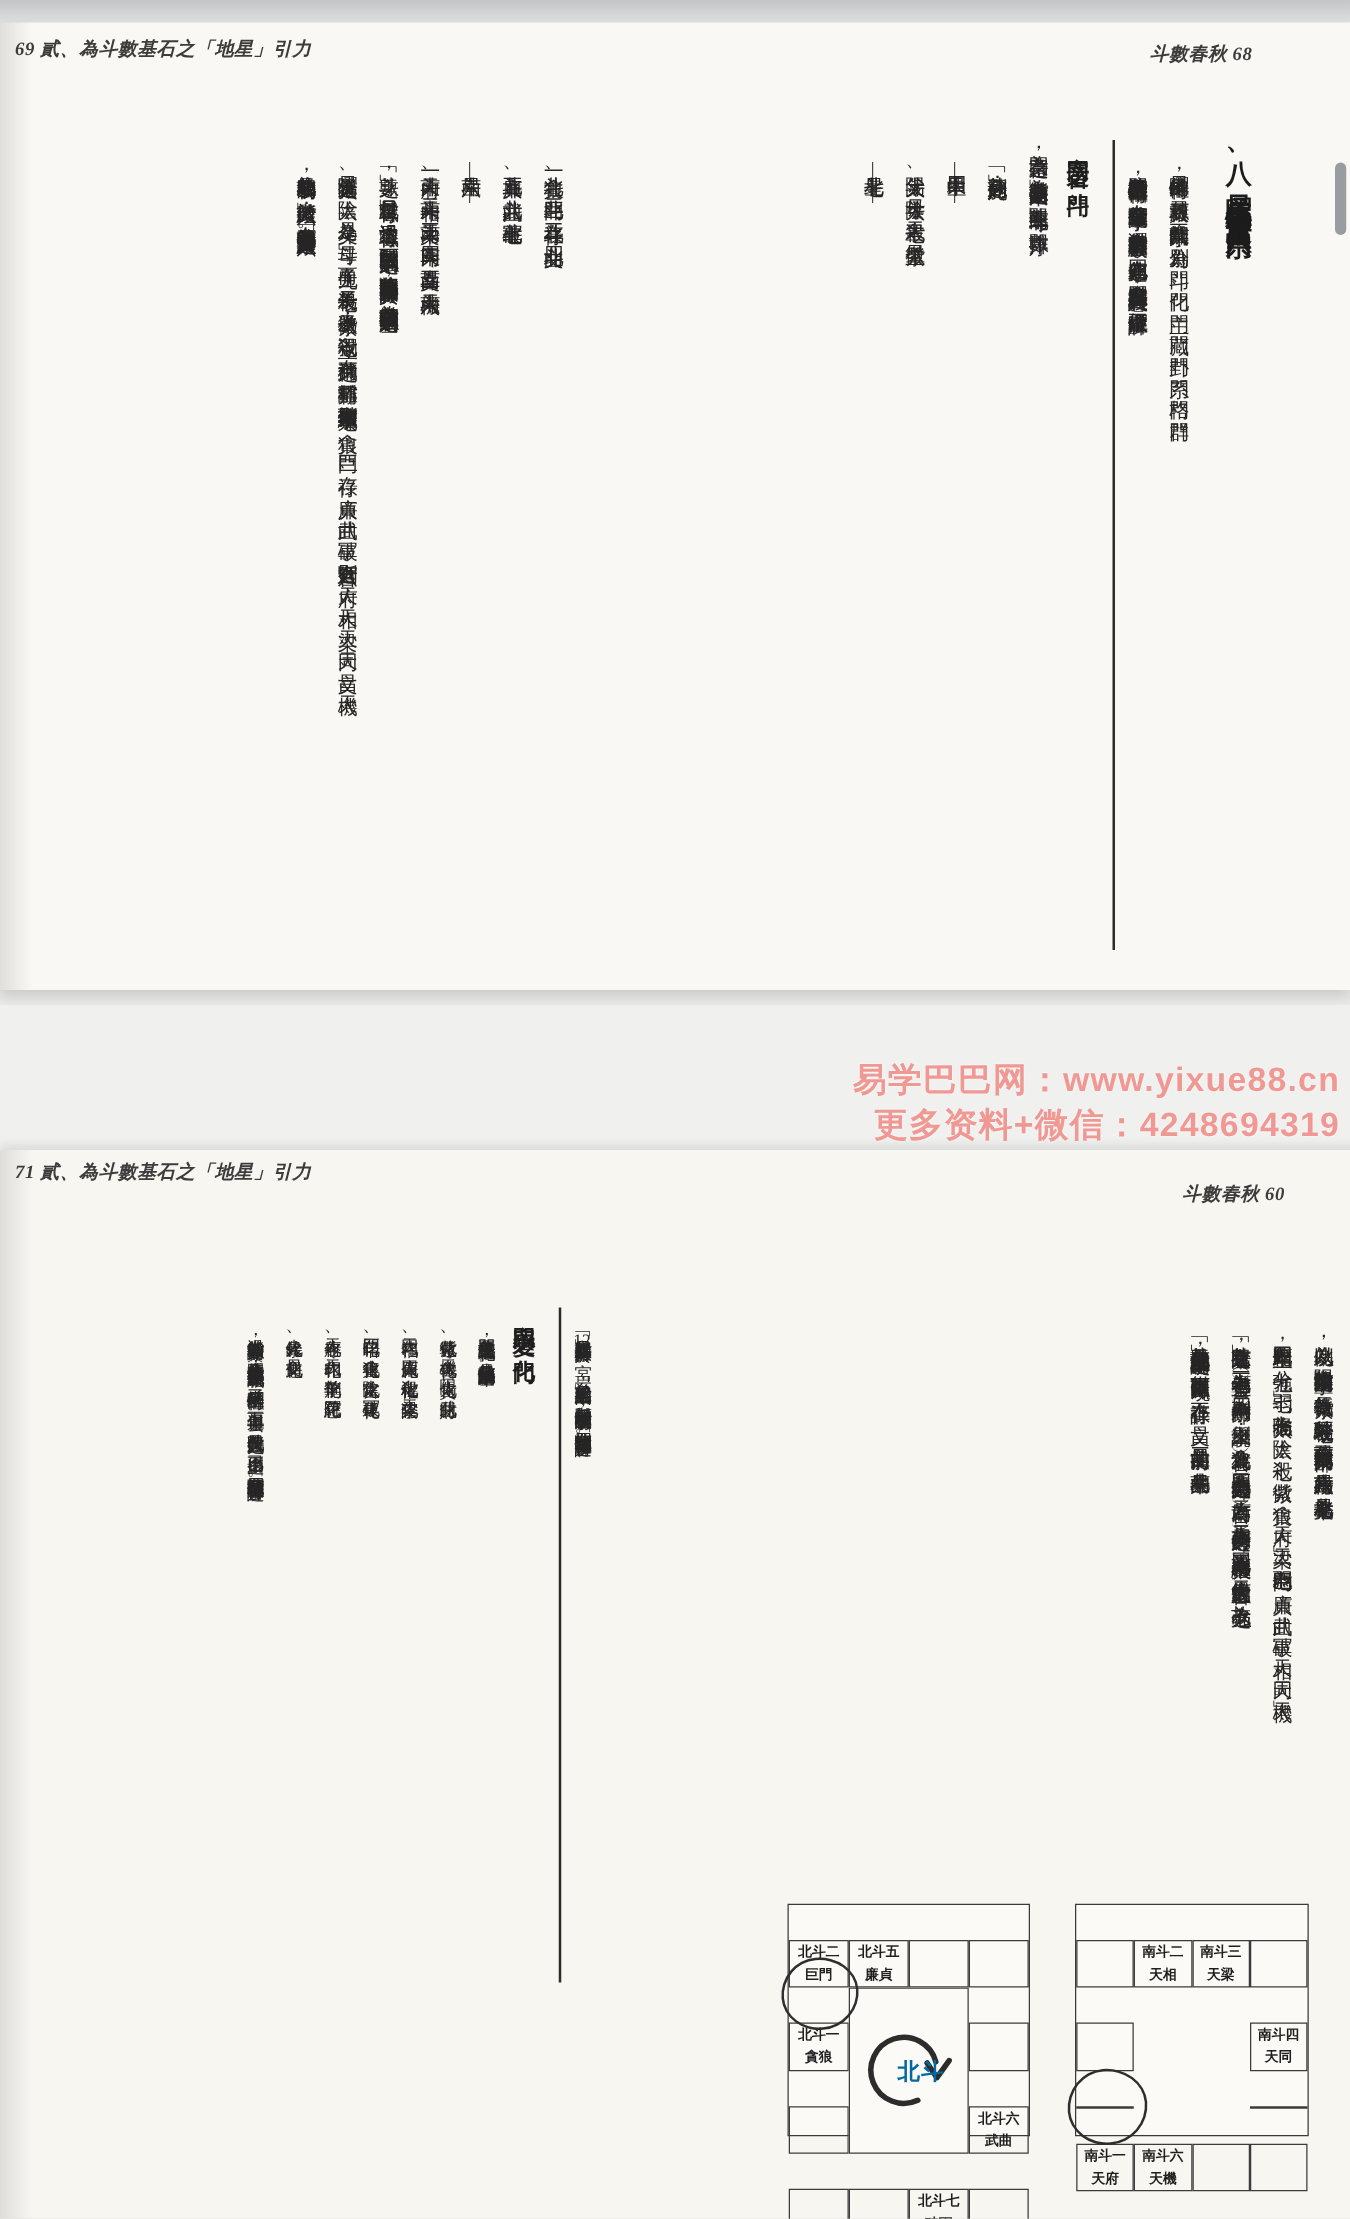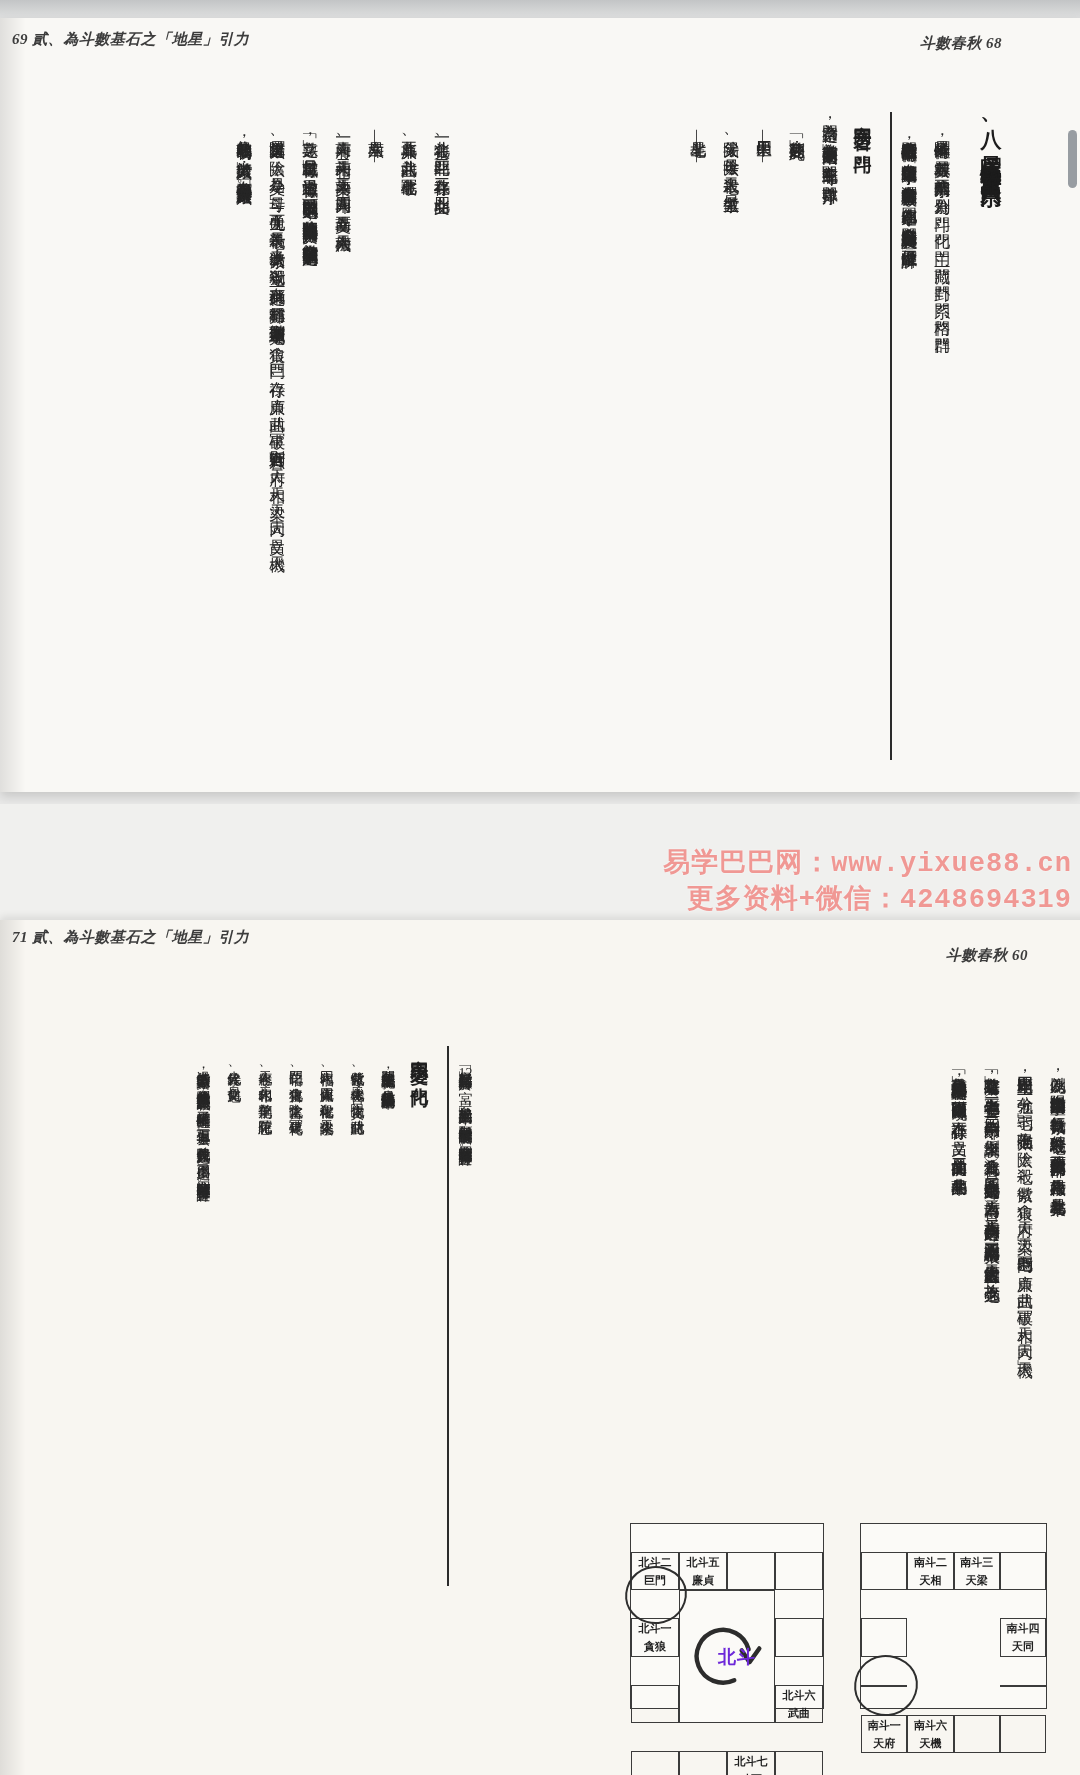--- a/index.html
+++ b/index.html
@@ -12,42 +12,42 @@
     background:linear-gradient(180deg,#c3c5c6 0%,#dcdddd 55%,#ebecec 100%);}
   .spread{position:absolute;left:0;width:1080px;background:#f9f8f5;}
   .spread-top{top:18px;height:774px;box-shadow:0 5px 10px rgba(0,0,0,0.14);}
   .spread-bottom{top:920px;height:855px;background:#f8f6f1;box-shadow:0 -3px 8px rgba(0,0,0,0.10);padding-left:30px;}
   .spread::before{content:"";position:absolute;left:0;top:0;bottom:0;width:26px;
     background:linear-gradient(90deg,rgba(0,0,0,0.10),rgba(0,0,0,0));pointer-events:none;}
   .gap-strip{position:absolute;left:0;top:804px;width:1080px;height:116px;background:#f0f0ee;}
   .scroll-thumb{position:absolute;left:1068px;top:130px;width:9px;height:58px;border-radius:5px;background:#989da2;}
   .hdr{position:absolute;font-style:italic;font-weight:600;font-size:15px;color:#3c3c3c;letter-spacing:0.5px;white-space:nowrap;}
   .watermark{position:absolute;right:8px;top:846px;text-align:right;z-index:5;
-    font-family:Liberation Mono, monospace;font-weight:bold;font-size:27px;line-height:36px;
+    font-family:Liberation Sans, sans-serif;font-weight:bold;font-size:27px;line-height:36px;
     color:rgba(238,138,133,0.88);text-shadow:0 0 2px rgba(255,255,255,0.85);letter-spacing:1px;}
   
   .vpage{position:absolute;writing-mode:vertical-rl;color:#262626;
     font-size:16px;line-height:2.06;letter-spacing:0.45px;}
   .vpage p{margin:0;}
   .ind{text-indent:1em;}
   .gapbefore{margin-right:33px;}
   .vtitle{margin:0 4px 0 14px;font-size:21px;font-weight:700;letter-spacing:2.5px;color:#1c1c1c;line-height:1.7;}
   .vh2{margin:0 16px 0 10px;padding-right:12px;border-right:2px solid #2b2b2b;
     font-size:18px;font-weight:700;letter-spacing:2px;color:#1f1f1f;line-height:1.8;}
   .tcy{text-combine-upright:all;}
   .pg71{font-size:14px;line-height:2.2;}
   
   .pgrid{position:absolute;display:grid;grid-template-rows:repeat(4,1fr);grid-template-columns:repeat(4,1fr);
     border:1.5px solid #3b3b3b;background:#fbfaf7;}
   .cell{border:1px solid #3b3b3b;display:flex;align-items:center;justify-content:center;
     text-align:center;white-space:pre-line;font-size:11px;line-height:1.65;color:#1f1f1f;font-weight:600;margin-top:28px;}
   .pcenter{grid-area:2/2/4/4;border:1px solid #3b3b3b;position:relative;display:flex;
     align-items:center;justify-content:center;background:#fbfaf7;}
   .pcenter svg{position:absolute;left:0;top:0;width:100%;height:100%;}
-  .plabel{position:relative;font-size:18px;font-weight:700;letter-spacing:1px;transform:translateX(-8px);color:#6d28d9;margin-left:36px;}
+  .plabel{position:relative;font-size:18px;font-weight:700;letter-spacing:1px;transform:translateX(-8px);color:#0369a1;margin-left:36px;}
   .hand-circle{position:absolute;border:2.5px solid #2e2e2e;transform:rotate(-5deg);
     border-radius:48% 52% 50% 50% / 52% 48% 52% 48%;}
 </style>
 </head>
 <body>
 
 <div class="top-band"></div>
 
 <div class="spread spread-top">
   <div class="hdr" style="left:12px;top:12px;">69 貳、為斗數基石之「地星」引力</div>

